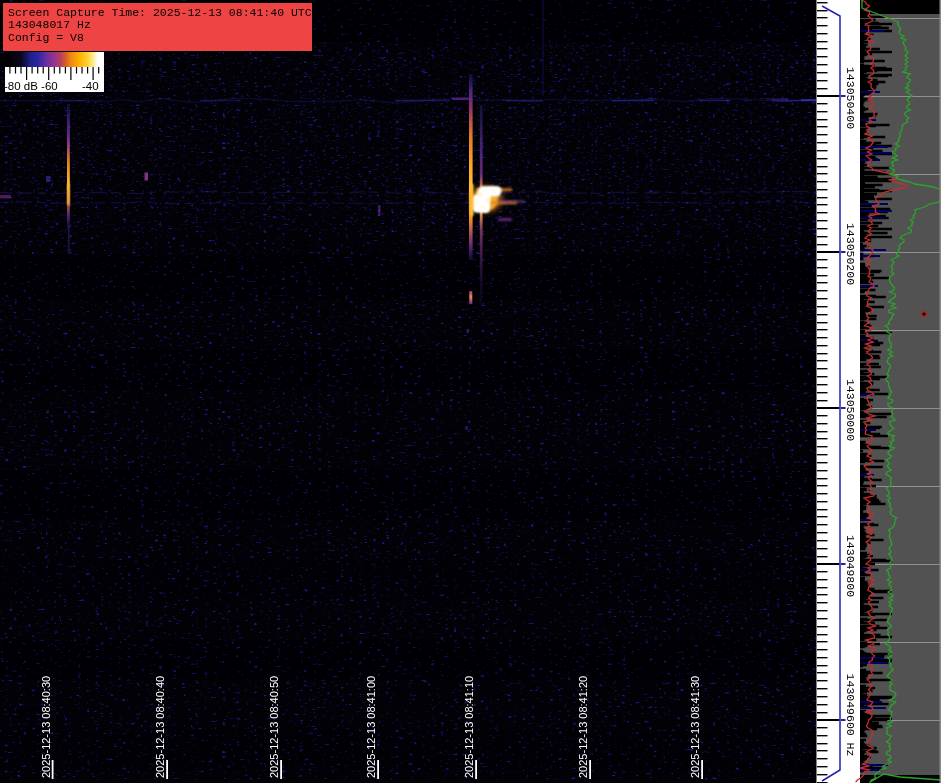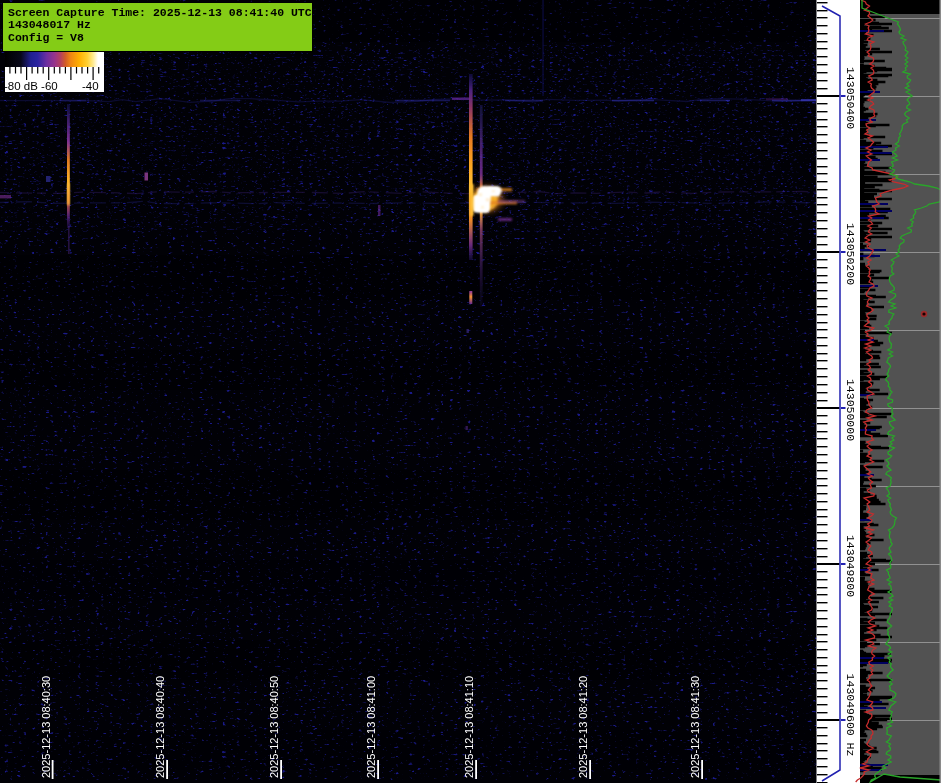--- a/index.html
+++ b/index.html
@@ -1,15 +1,15 @@
 <!DOCTYPE html>
 <html><head><meta charset="utf-8"><style>
 html,body{margin:0;padding:0;background:#000;width:941px;height:783px;overflow:hidden}
-.box{position:absolute;left:2px;top:2px;width:304px;height:44px;background:#84cc16;border:1px solid #000;
- font-family:"Liberation Mono",monospace;font-weight:bold;font-size:11.5px;line-height:12.9px;color:#000;
+.box{position:absolute;left:2px;top:2px;width:304px;height:44px;background:#ef4444;border:1px solid #000;
+ font-family:"Liberation Mono",monospace;font-weight:normal;font-size:11.5px;line-height:12.9px;color:#000;
  padding-left:5px;padding-top:3.5px;white-space:pre;opacity:0.999}
 </style></head><body>
 <svg width="941" height="783" style="position:absolute;left:0;top:0">
 <defs>
 <filter id="nd" x="0" y="0" width="100%" height="100%" color-interpolation-filters="sRGB">
   <feTurbulence type="fractalNoise" baseFrequency="0.22 0.42" numOctaves="2" seed="17" stitchTiles="stitch"></feTurbulence>
   <feColorMatrix type="matrix" values="0 0 0 0 0.055  0 0 0 0 0.055  0 0 0 0 0.27  12 0 0 0 -7.86"></feColorMatrix>
   <feGaussianBlur stdDeviation="0.45"></feGaussianBlur>
 </filter>
 <filter id="nb" x="0" y="0" width="100%" height="100%" color-interpolation-filters="sRGB">

